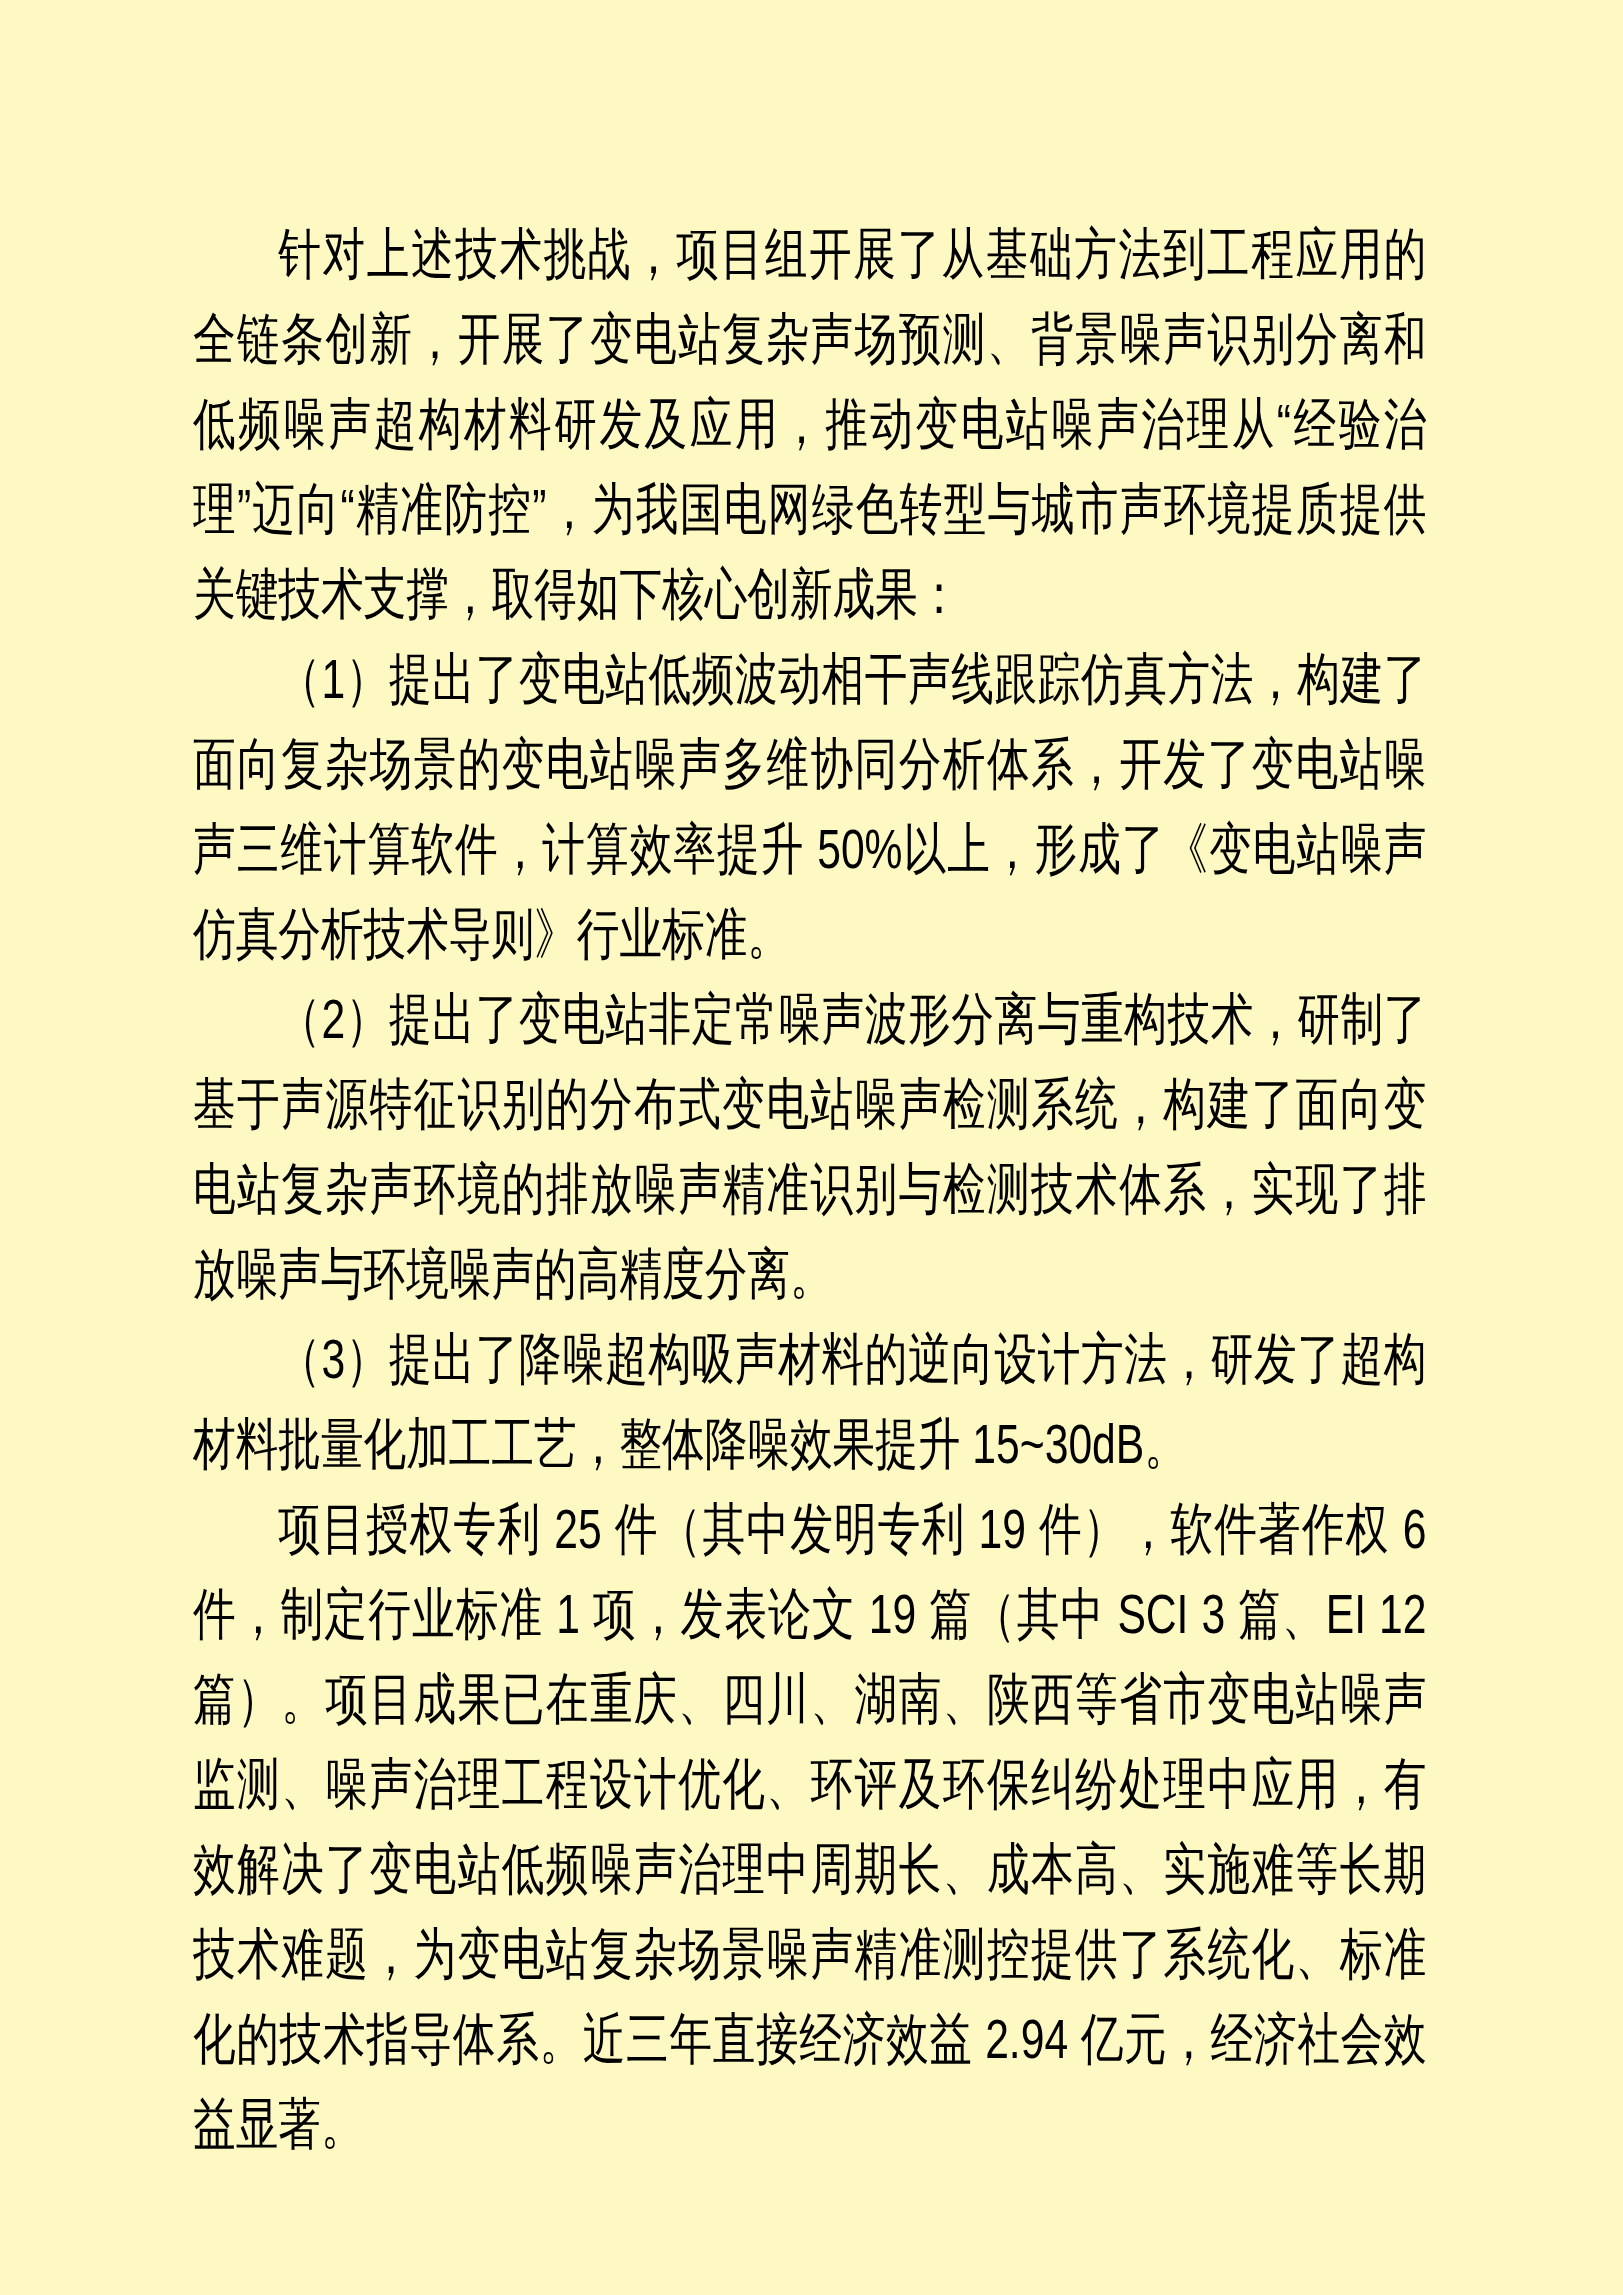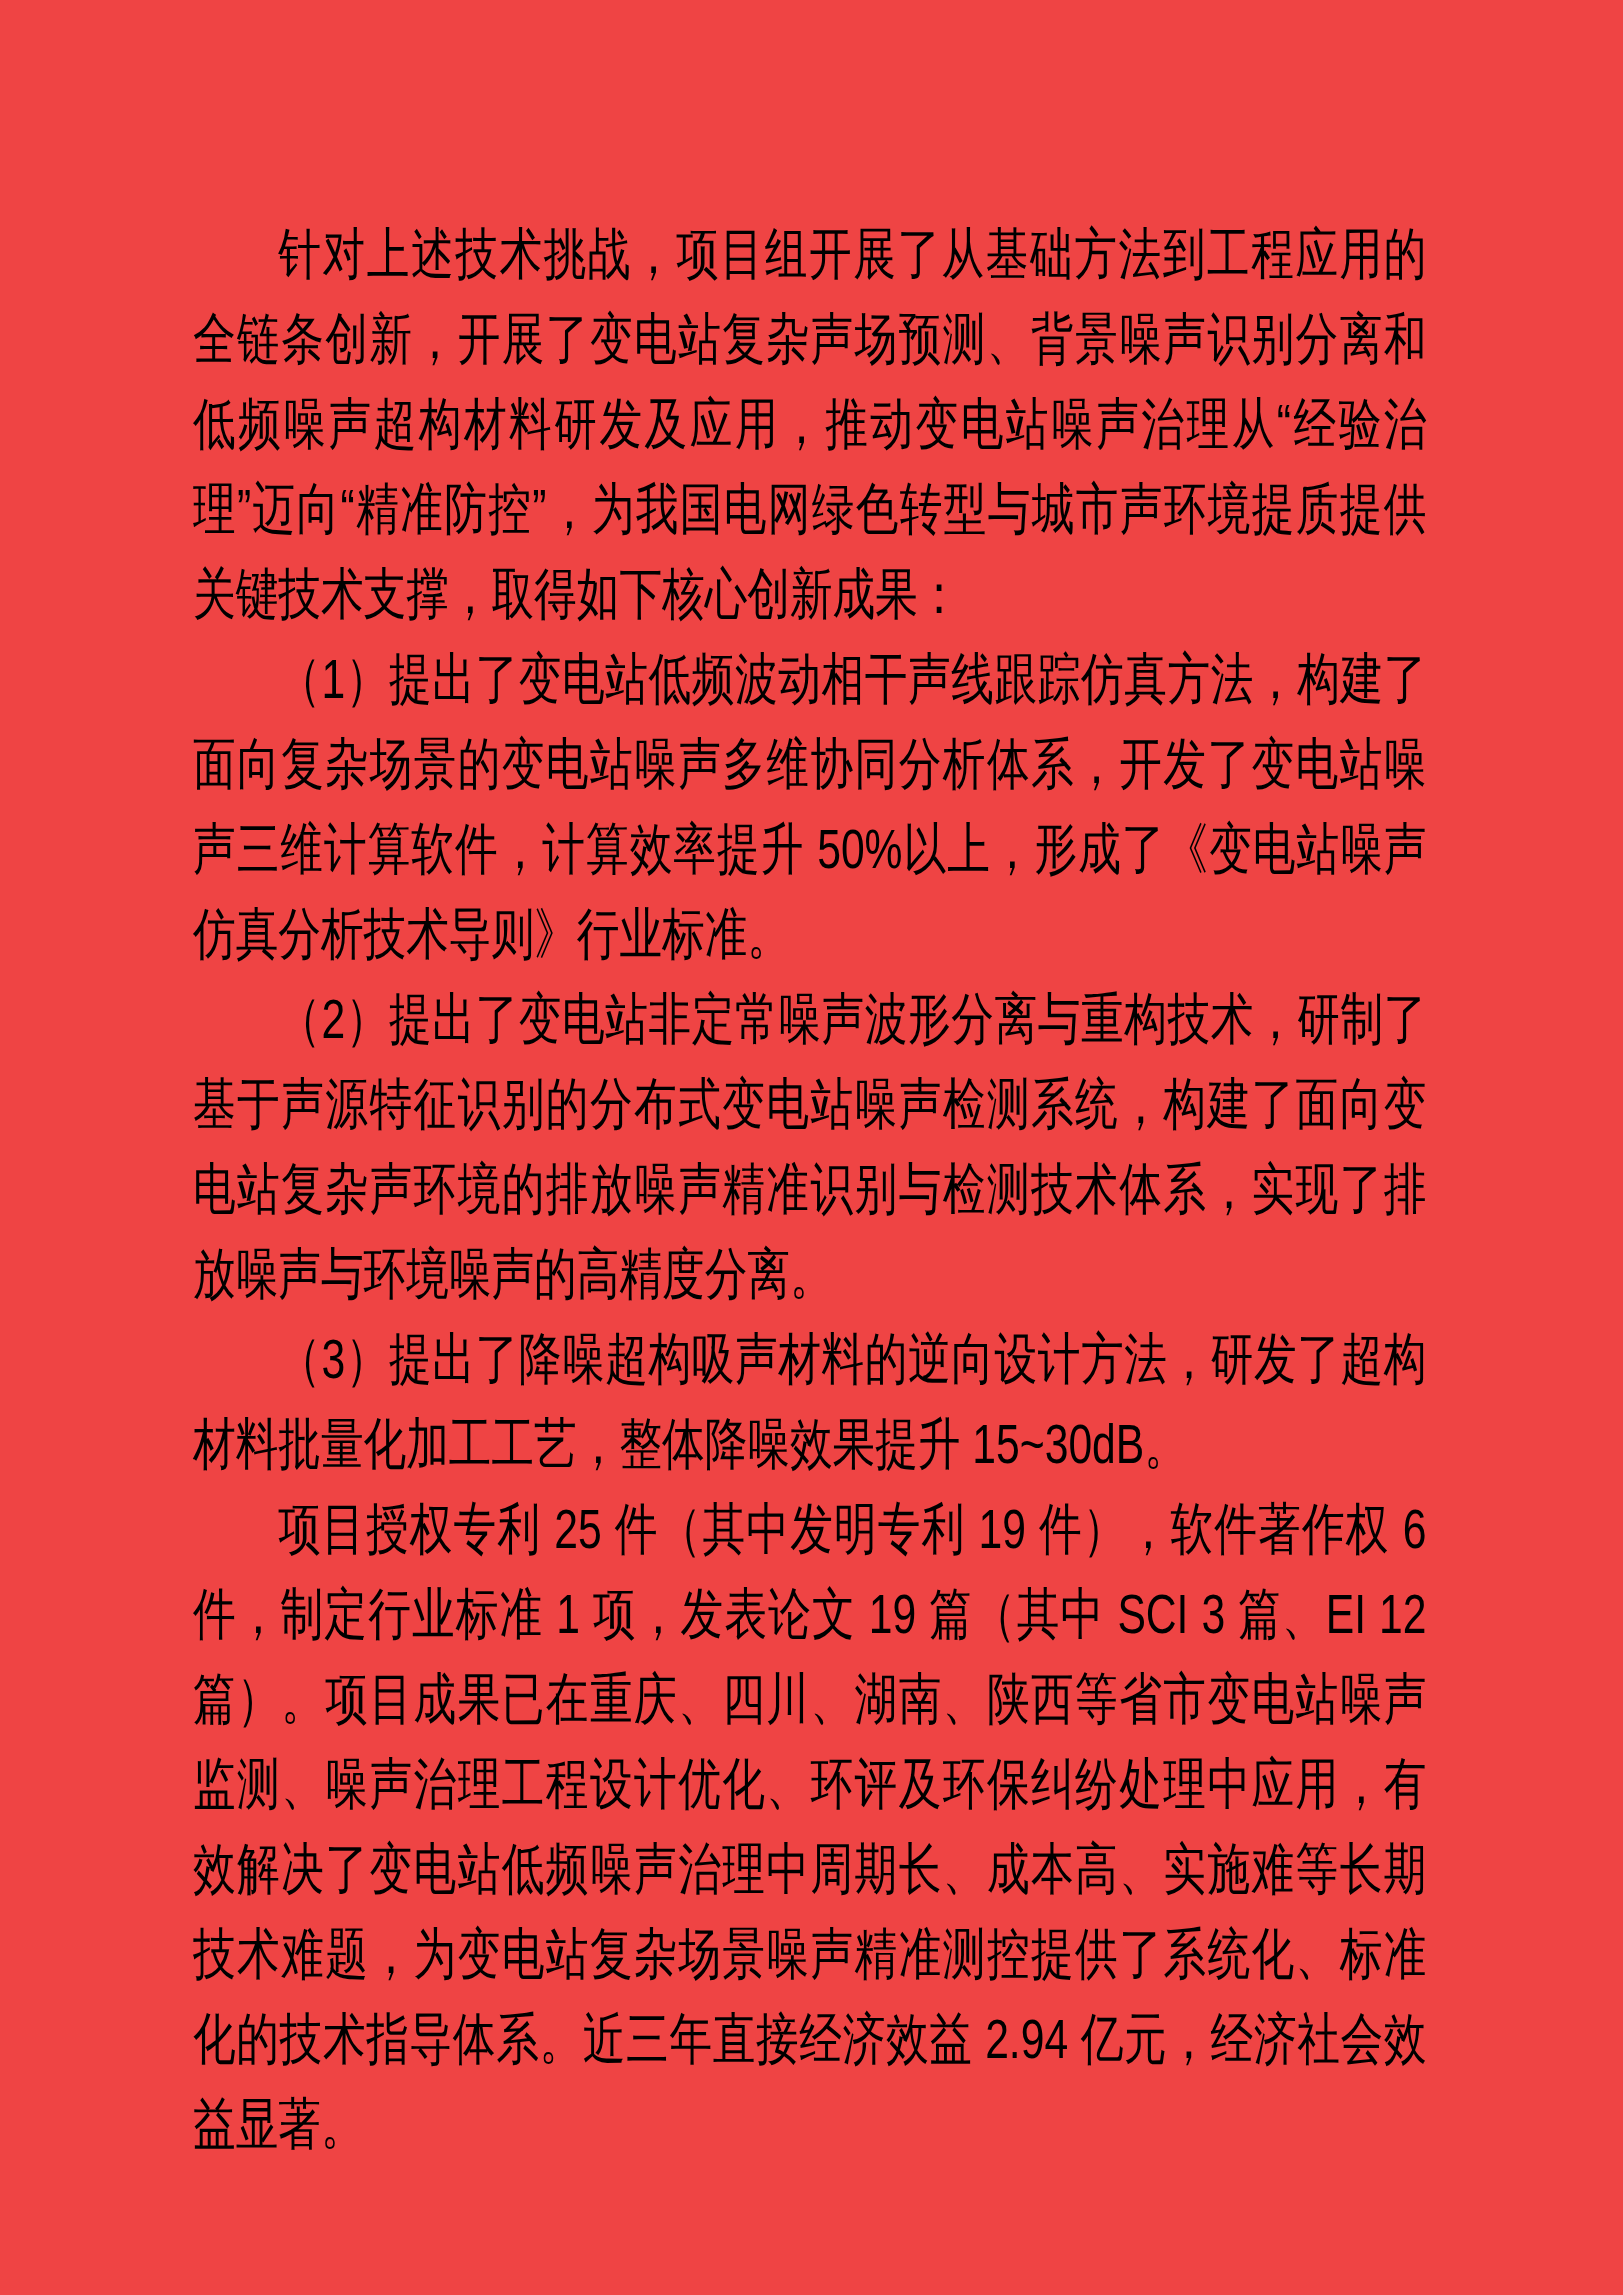--- a/index.html
+++ b/index.html
@@ -4,21 +4,21 @@
 <style>
   html, body {
     margin: 0;
     padding: 0;
     background: #ffffff;
   }
   .page {
     position: relative;
     width: 1623px;
     height: 2295px;
-    background: #ef4444;
+    background: #fef9c3;
     overflow: hidden;
   }
   
   .content {
     position: absolute;
     left: 193px;
     top: 211px;
     width: 1620px;
     transform: scaleX(0.7614);
     transform-origin: 0 0;

